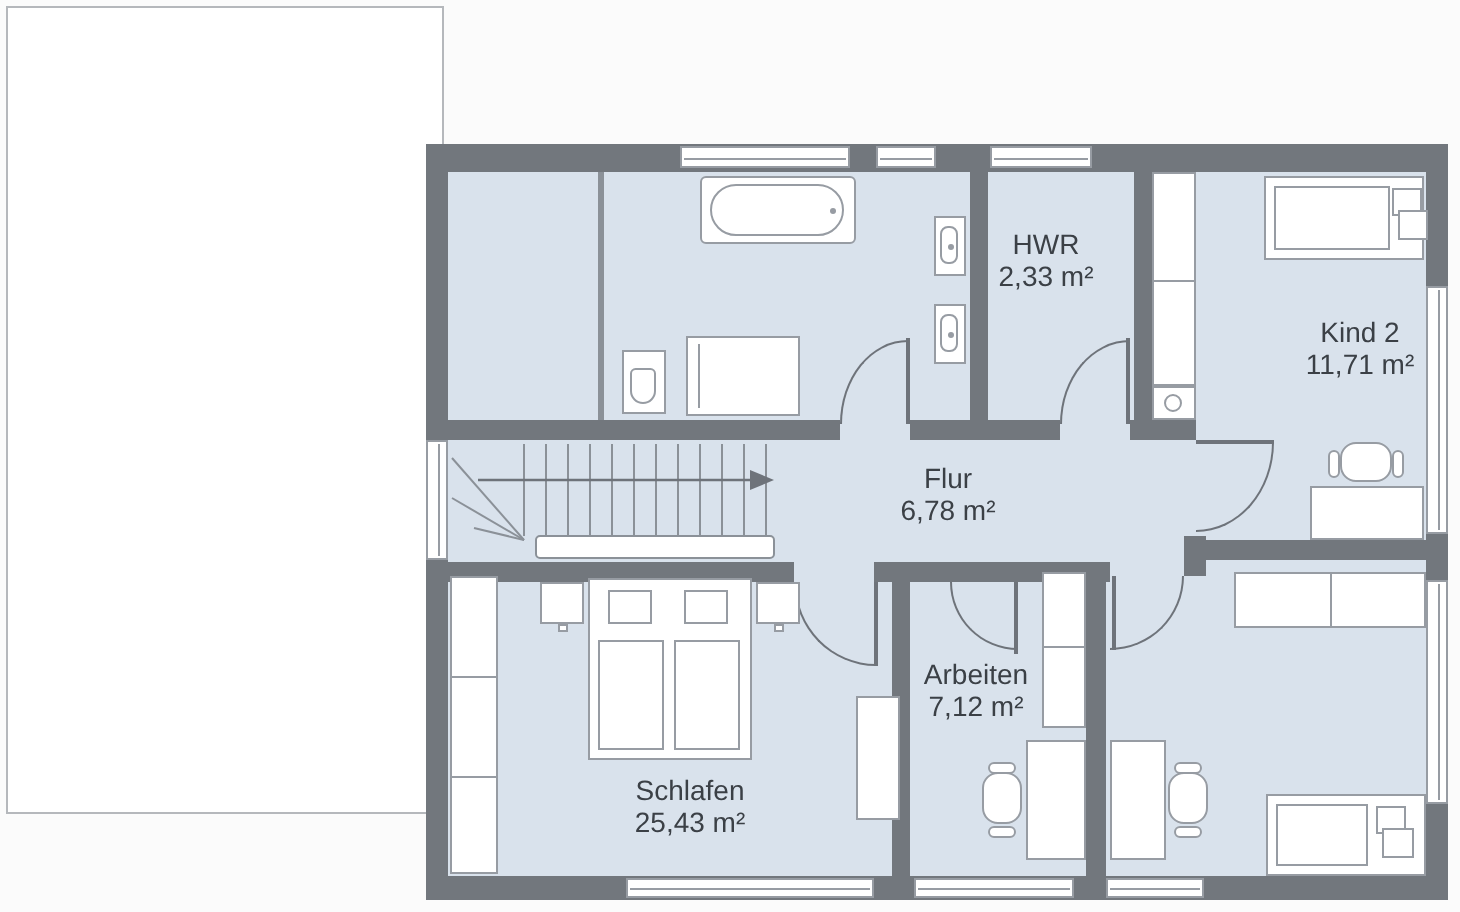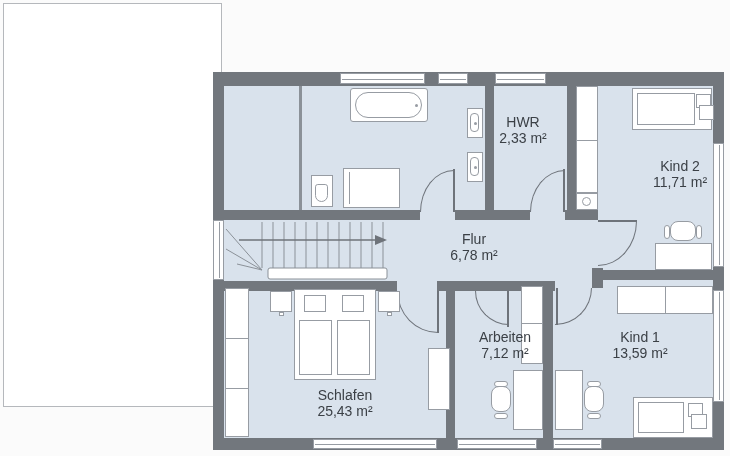--- a/index.html
+++ b/index.html
@@ -178,26 +178,22 @@
     <div>2,33 m²</div>
   </div>
   <div class="abs room-label" style="left:640px;top:158px;width:80px;">
     <div>Kind 2</div>
     <div>11,71 m²</div>
   </div>
   <div class="abs room-label" style="left:434px;top:231px;width:80px;">
     <div>Flur</div>
     <div>6,78 m²</div>
   </div>
-  <div class="abs room-label" style="left:464px;top:329px;width:82px;">
+  <div class="abs room-label" style="left:447px;top:329px;width:82px;">
     <div>Arbeiten</div>
     <div>7,12 m²</div>
-  </div>
-  <div class="abs room-label" style="left:599px;top:329px;width:82px;">
-    <div>Kind 1</div>
-    <div>13,59 m²</div>
   </div>
   <div class="abs room-label" style="left:304px;top:387px;width:82px;">
     <div>Schlafen</div>
     <div>25,43 m²</div>
   </div>
 
 </div>
 
 </body></html>

